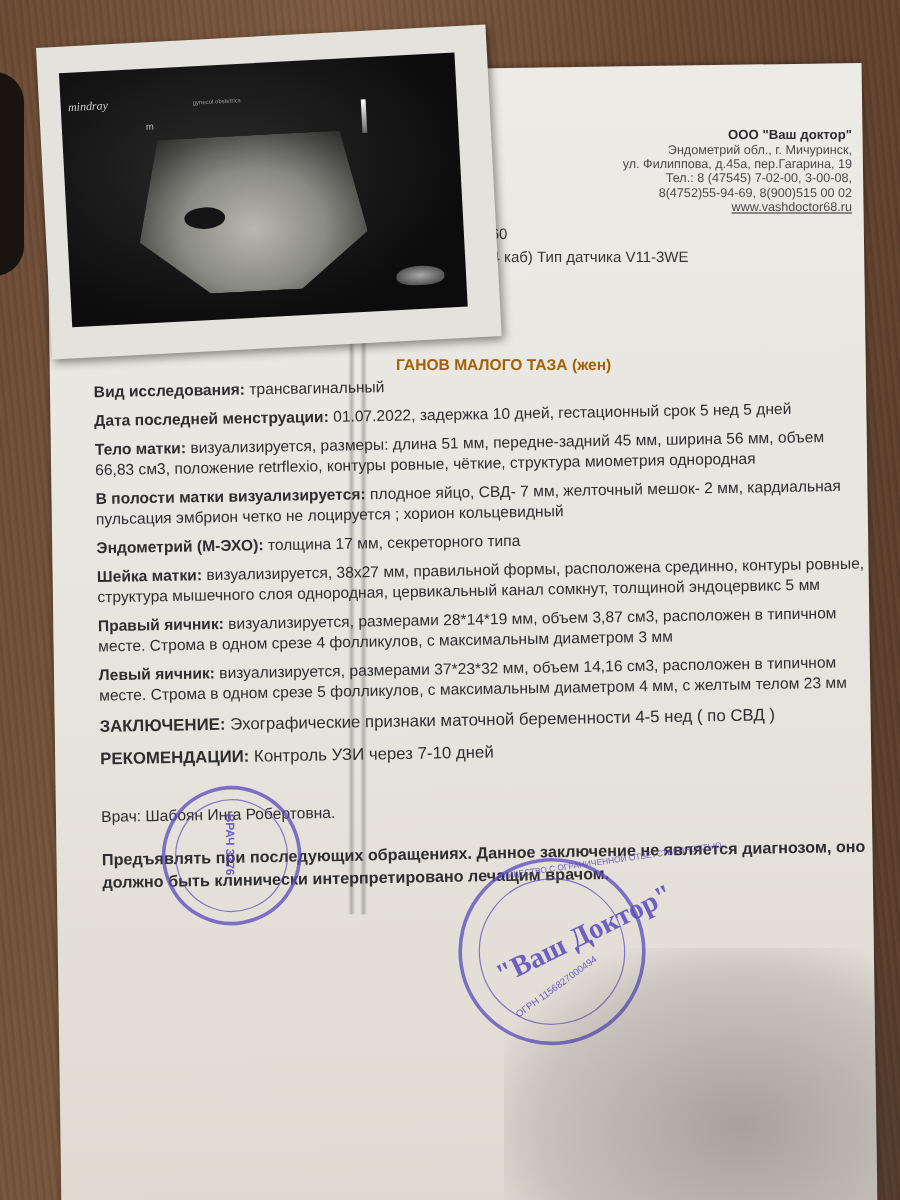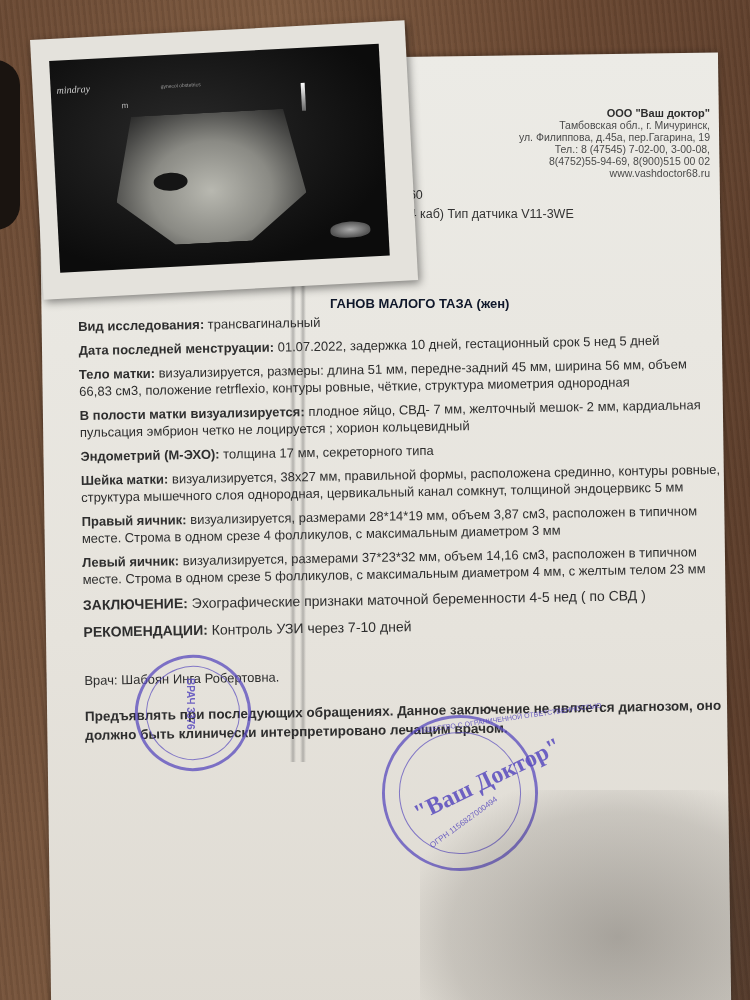--- a/index.html
+++ b/index.html
@@ -28,25 +28,25 @@
     }
     .print-streak {
       position: absolute; top: 62px; width: 6px; height: 700px;
       background: linear-gradient(90deg, rgba(80,80,80,0) 0%, rgba(80,80,80,0.35) 50%, rgba(80,80,80,0) 100%);
     }
     .clinic-header {
       position: absolute; left: 470px; top: 107px; width: 240px;
       text-align: right; font-size: 10.5px; line-height: 12px; color: #4a4a4a;
     }
     .clinic-header .name { font-weight: bold; color: #2d2d2d; font-size: 11px; }
-    .clinic-header .site { }
+    .clinic-header .site { text-decoration: underline; }
     .meta-line { position: absolute; left: 395px; font-size: 12.5px; color: #333; }
     .title-line {
       position: absolute; left: 330px; top: 296px; font-weight: bold;
-      font-size: 13px; color: #0f172a;
+      font-size: 13px; color: #a16207;
     }
     .content {
       position: absolute; left: 78px; top: 318px; width: 640px;
       font-size: 13px; line-height: 17px; color: #2e2e2e;
       transform: rotate(-1deg); transform-origin: top left;
     }
     .content p { margin: 0 0 7px 0; }
     .content b { font-weight: bold; }
     .conclusion { font-size: 14px; line-height: 20px; margin-top: 6px !important; }
     .doctor { margin-top: 30px !important; font-size: 13px; }
@@ -105,21 +105,21 @@
 
 <div class="wood-grain"></div>
 <div class="dark-object"></div>
 
 <div class="paper"></div>
 <div class="print-streak" style="left:290px"></div>
 <div class="print-streak" style="left:300px"></div>
 
 <div class="clinic-header">
   <div class="name">ООО "Ваш доктор"</div>
-  <div>Тамбовская обл., г. Мичуринск,</div>
+  <div>Эндометрий обл., г. Мичуринск,</div>
   <div>ул. Филиппова, д.45а, пер.Гагарина, 19</div>
   <div>Тел.: 8 (47545) 7-02-00, 3-00-08,</div>
   <div>8(4752)55-94-69, 8(900)515 00 02</div>
   <div class="site">www.vashdoctor68.ru</div>
 </div>
 
 <div class="meta-line" style="top:188px">4160</div>
 <div class="meta-line" style="top:207px">0 (4 каб)  Тип датчика V11-3WE</div>
 
 <div class="title-line">ГАНОВ МАЛОГО ТАЗА (жен)</div>

